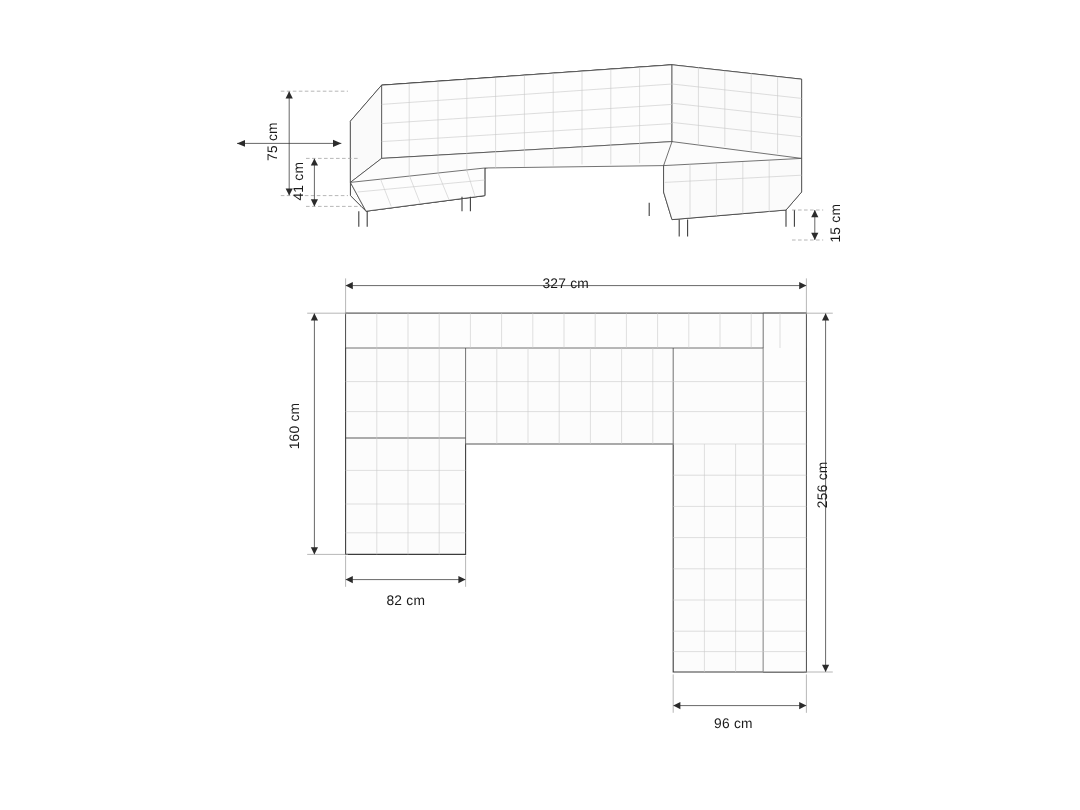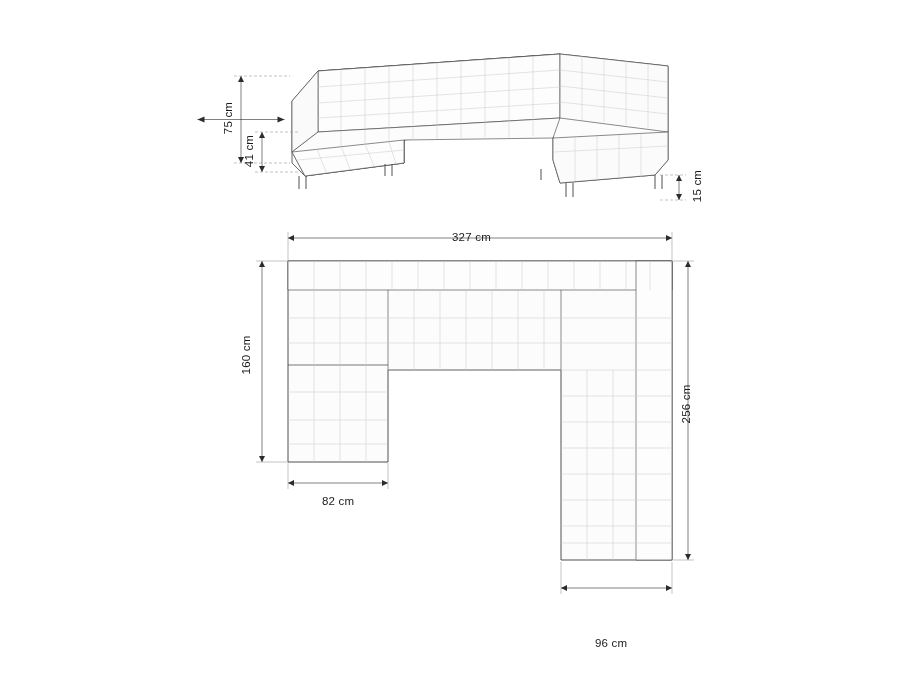--- a/index.html
+++ b/index.html
@@ -267,15 +267,15 @@
   <div class="dim-label vert" style="left:681px; top:180px;">15 cm</div>
 
   <div class="dim-label" style="left:452px; top:231px;">327 cm</div>
 
   <div class="dim-label vert" style="left:227px; top:349px;">160 cm</div>
 
   <div class="dim-label vert" style="left:667px; top:398px;">256 cm</div>
 
   <div class="dim-label" style="left:322px; top:495px;">82 cm</div>
 
-  <div class="dim-label" style="left:595px; top:598px;margin-top:39px;">96 cm</div>
+  <div class="dim-label" style="left:595px; top:598px;">96 cm</div>
 
 </div>
 
 </body></html>

